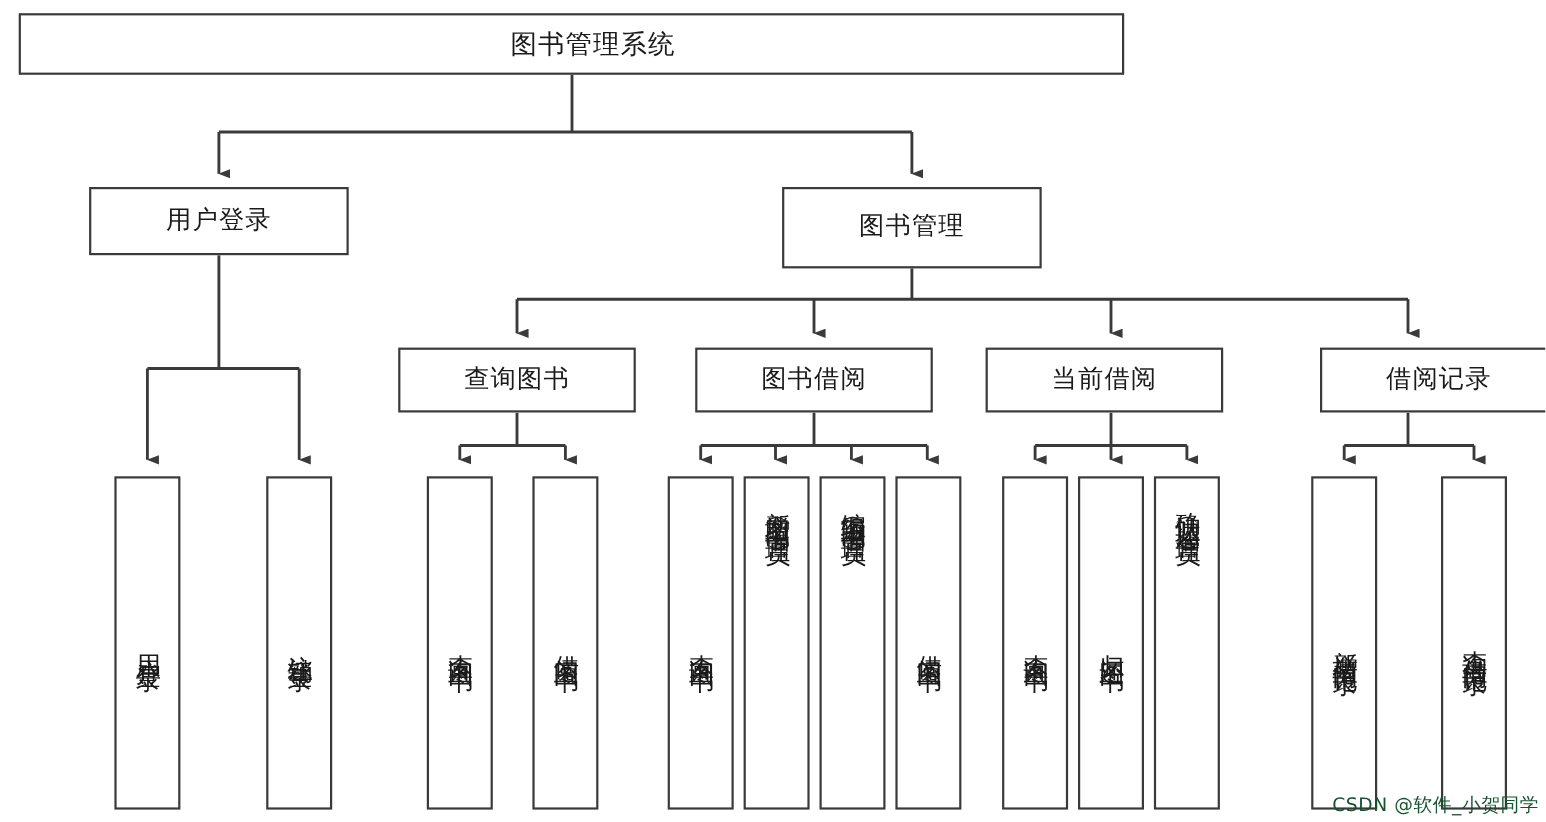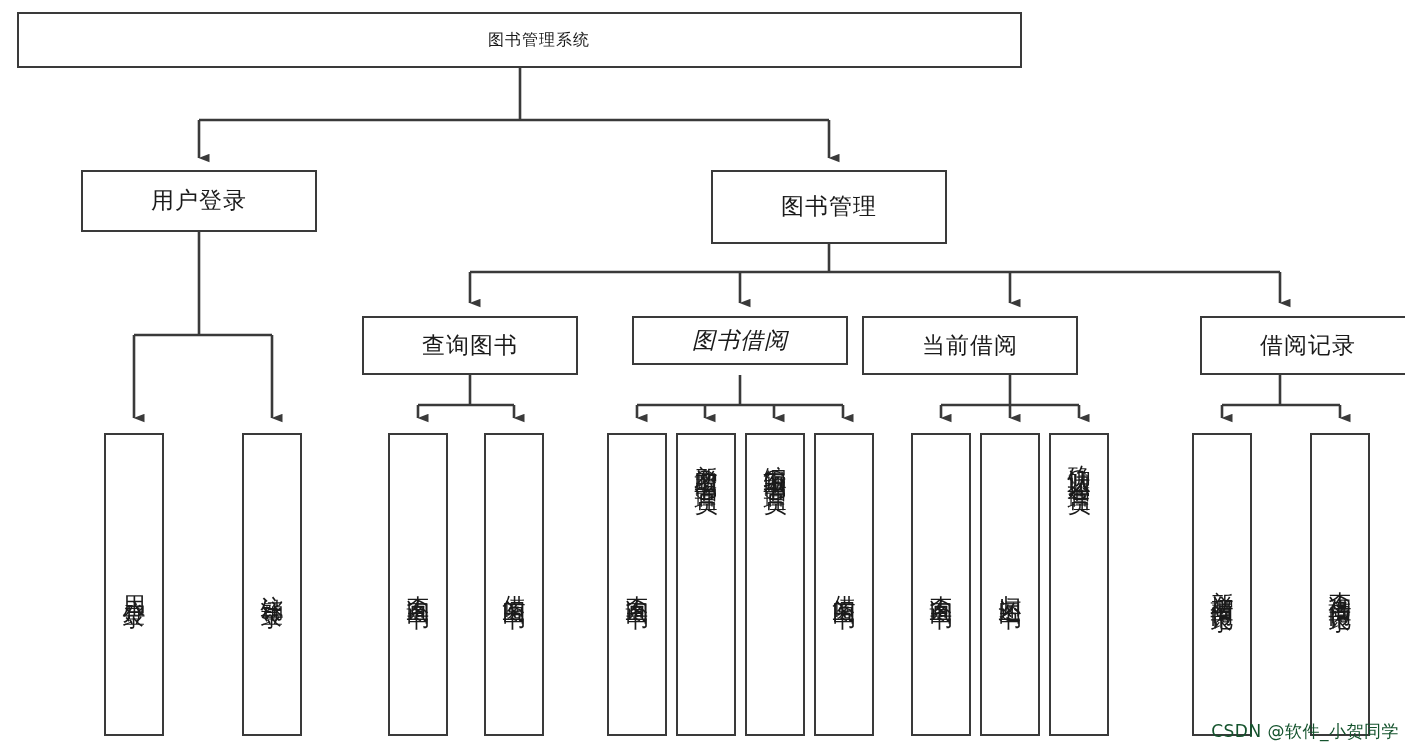--- a/index.html
+++ b/index.html
@@ -51,21 +51,21 @@
     align-items: center;
     justify-content: flex-start;
     padding-top: 12px;
     text-align: left;
   }
   .node-v.centerv {
     justify-content: center;
     padding-top: 0;
   }
   .node-root {
-    font-size: 16px;
+    font-size: 24px;
     padding-left: 39px;
   }
   #watermark {
     position: absolute;
     right: 6px;
     bottom: 4px;
     font-size: 17px;
     color: #14532d;
     letter-spacing: 0.5px;
     white-space: nowrap;
@@ -127,22 +127,22 @@
       <path d="M1340,405 L1340,418" marker-end="url(#arrowhead)"></path>
     </g>
   </svg>
 
   <div class="node node-h node-root" style="left:17px; top:12px; width:1005px; height:56px;">图书管理系统</div>
 
   <div class="node node-h" style="left:81px; top:170px; width:236px; height:62px;">用户登录</div>
   <div class="node node-h" style="left:711px; top:170px; width:236px; height:74px;">图书管理</div>
 
   <div class="node node-h" style="left:362px; top:316px; width:216px; height:59px;">查询图书</div>
-  <div class="node node-h" style="left:632px; top:316px; width:216px; height:49px;font-style:italic;">图书借阅</div>
-  <div class="node node-h" style="left:862px; top:316px; width:216px; height:59px;">当前借阅</div>
+  <div class="node node-h" style="left:632px; top:316px; width:216px; height:59px;">图书借阅</div>
+  <div class="node node-h" style="left:896px; top:316px; width:216px; height:59px;">当前借阅</div>
   <div class="node node-h" style="left:1200px; top:316px; width:216px; height:59px;">借阅记录</div>
 
   <div class="node node-v centerv" style="left:104px; top:433px; width:60px; height:303px;">用户登录</div>
   <div class="node node-v centerv" style="left:242px; top:433px; width:60px; height:303px;">注销登录</div>
 
   <div class="node node-v centerv" style="left:388px; top:433px; width:60px; height:303px;">查询图书</div>
   <div class="node node-v centerv" style="left:484px; top:433px; width:60px; height:303px;">借阅图书</div>
 
   <div class="node node-v centerv" style="left:607px; top:433px; width:60px; height:303px;">查询图书</div>
   <div class="node node-v" style="left:676px; top:433px; width:60px; height:303px;">新增图书（管理员）</div>

